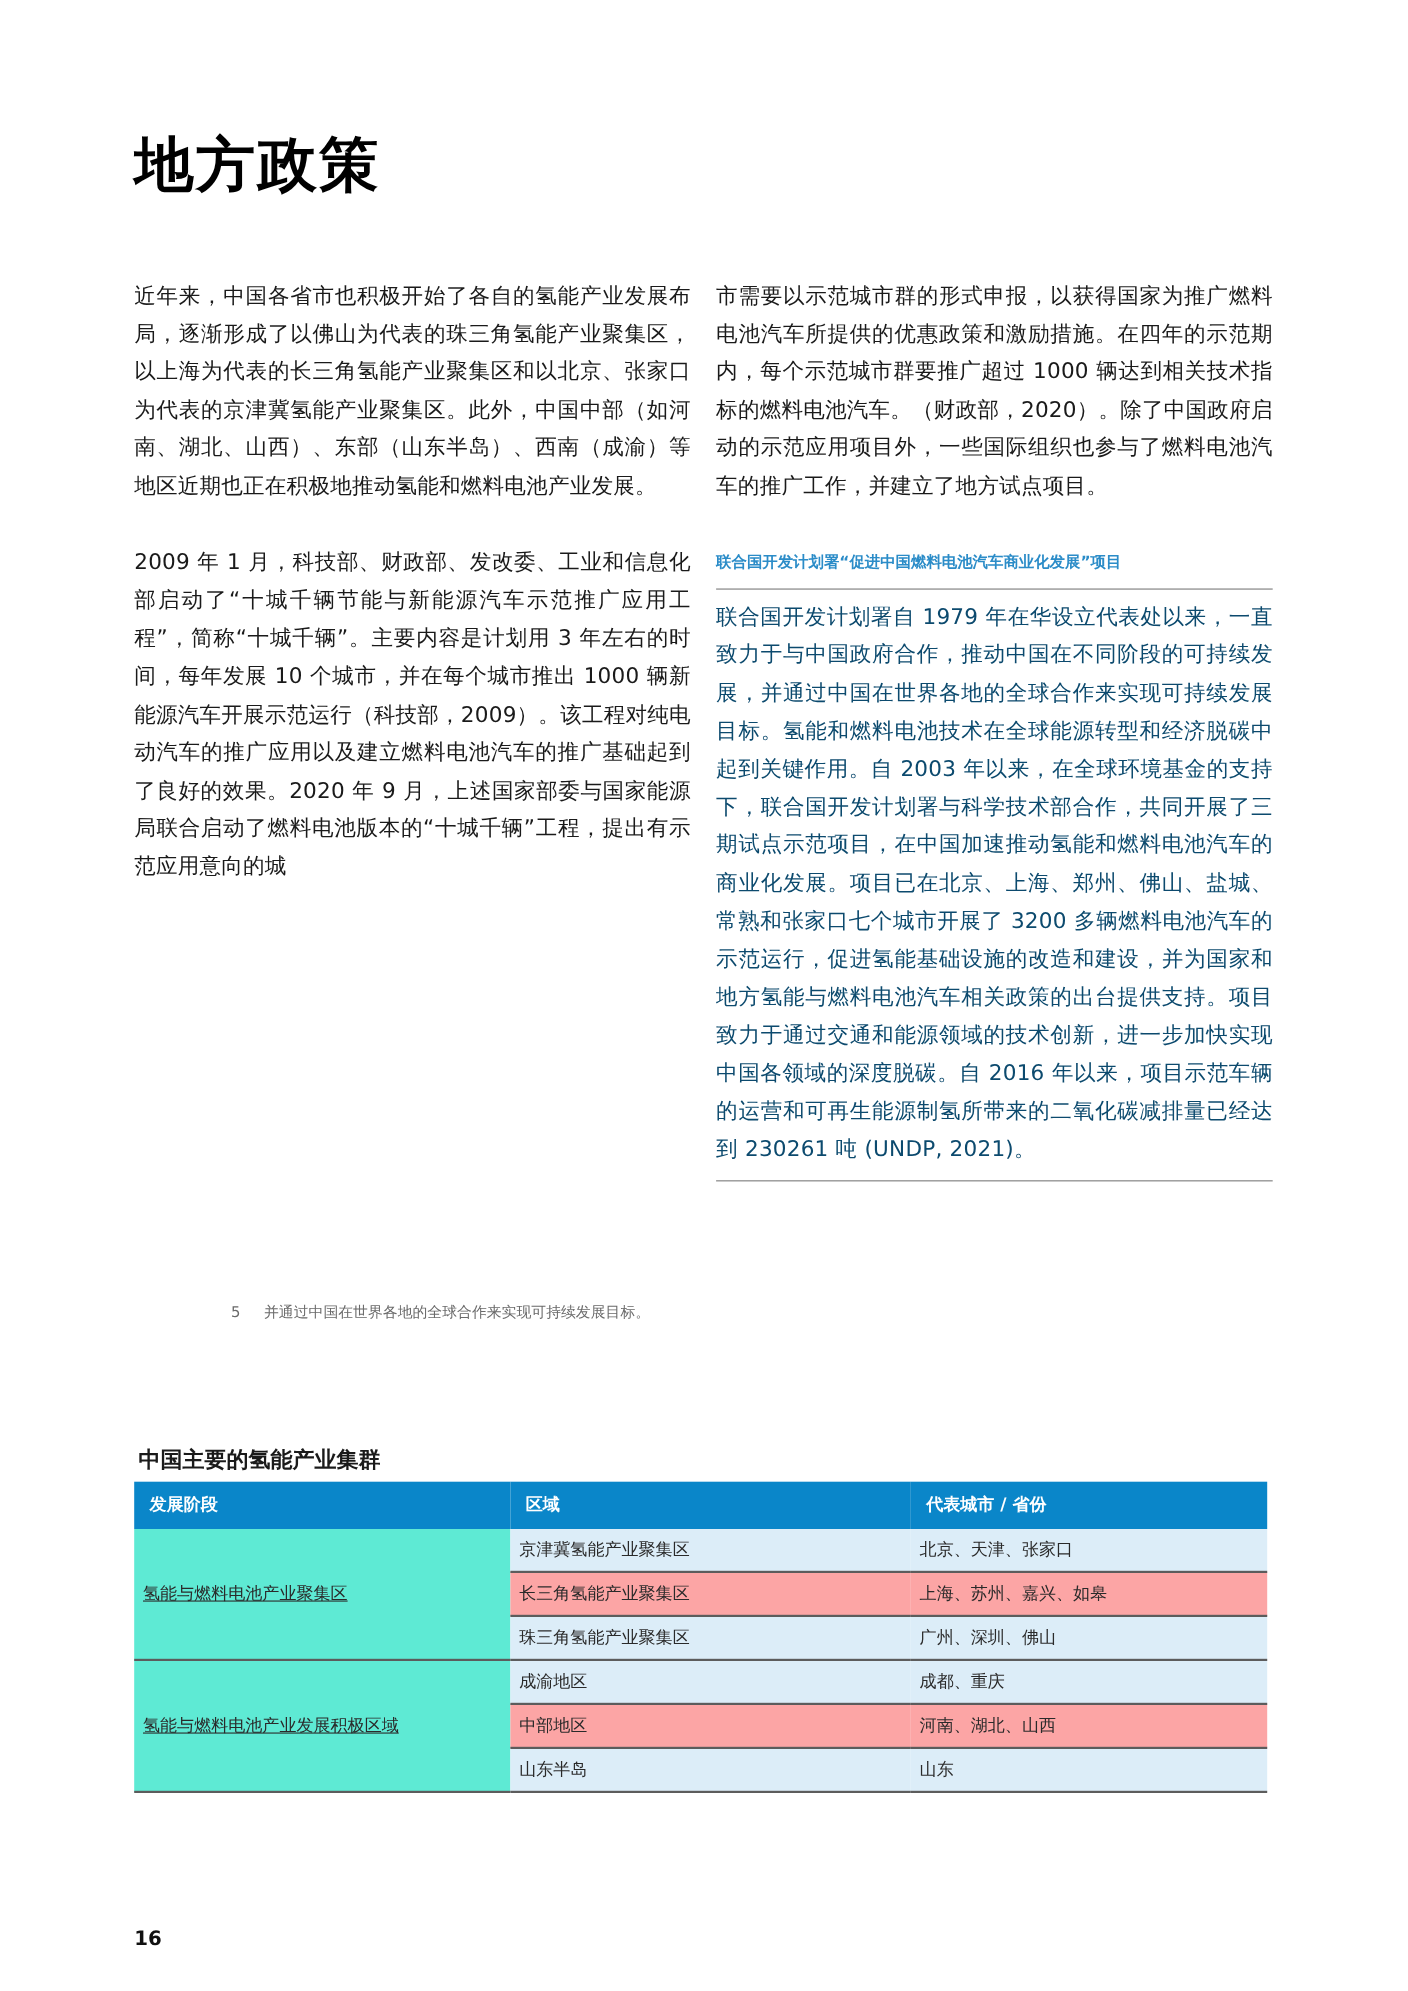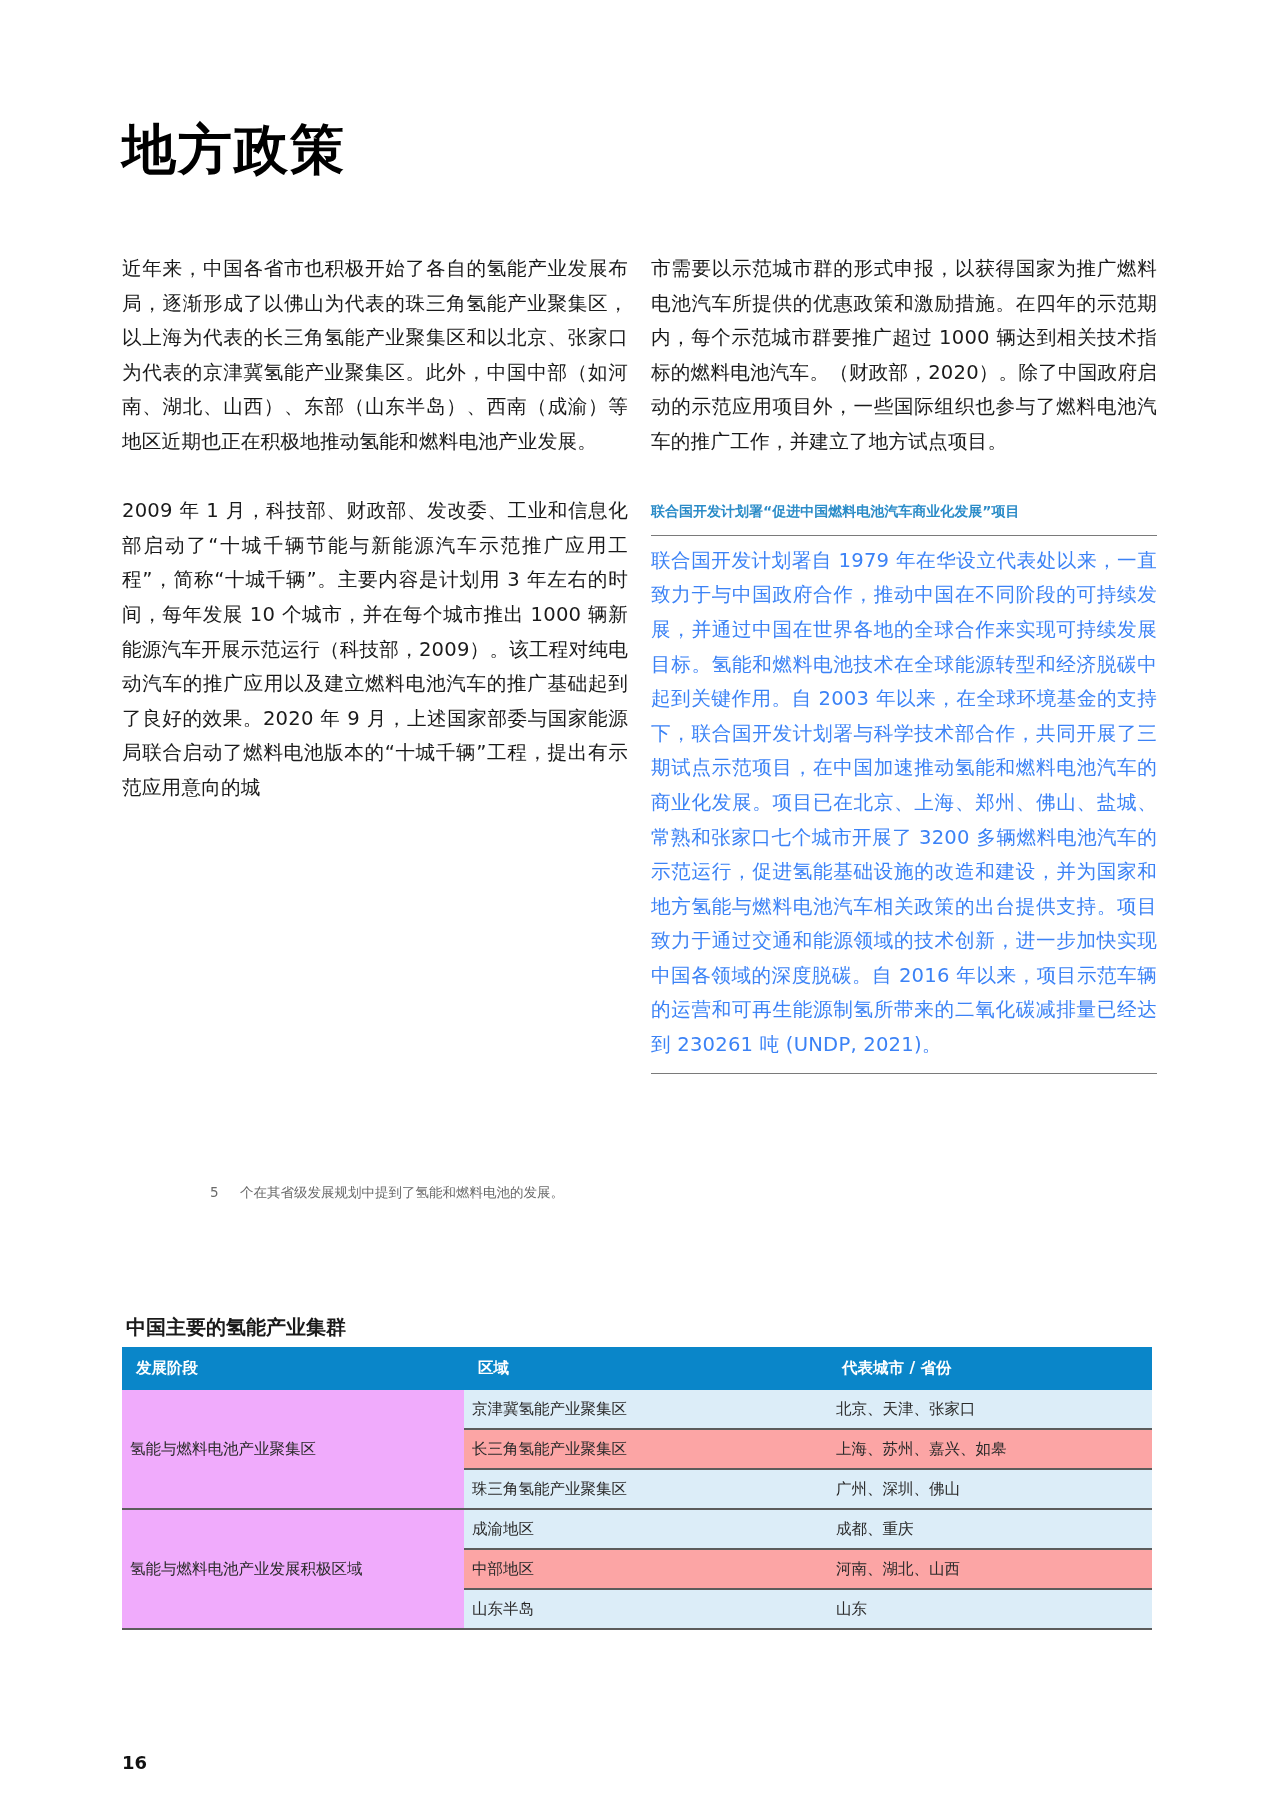--- a/index.html
+++ b/index.html
@@ -21,21 +21,21 @@
     text-justify: inter-character; letter-spacing: 0.2px;
   }
   .para + .para { margin-top: 34.6px; }
   .para sup { font-size: 11px; vertical-align: super; line-height: 0; }
   .box-title {
     font-size: 14px; line-height: 34.6px; font-weight: bold; color: #2b8cc8;
     margin: 34.6px 0 0 0; padding-bottom: 6px;
     border-bottom: 1.5px solid #7a7a7a;
   }
   .box-body {
-    font-size: 19.6px; line-height: 34.6px; color: #3b82f6; margin: 8px 0 0 0;
+    font-size: 19.6px; line-height: 34.6px; color: #0c4a6e; margin: 8px 0 0 0;
     text-align: justify; text-justify: inter-character; letter-spacing: 0.2px;
     padding-bottom: 10px; border-bottom: 1.5px solid #7a7a7a;
   }
   .footnote {
     position: absolute; left: 210px; top: 1184px;
     font-size: 13.5px; color: #6a6a6a;
   }
   .footnote .fn-num { display: inline-block; width: 30px; }
   .table-title {
     position: absolute; left: 122px; top: 1310px;
@@ -47,21 +47,21 @@
   }
   table.clusters thead th {
     background: #0a86c9; color: #ffffff; font-weight: bold; text-align: left;
     height: 43px; padding: 0 0 0 14px; font-size: 15.5px;
   }
   table.clusters th.c1, table.clusters td.c1 { width: 328px; }
   table.clusters th.c2, table.clusters td.c2 { width: 350px; }
   table.clusters td {
     height: 38px; padding: 0 0 0 8px; border-bottom: 2px solid #5c5c5c;
   }
-  table.clusters td.c1 { padding-left: 8px; background: #f0abfc; }
+  table.clusters td.c1 { padding-left: 8px; background: #5eead4; text-decoration: underline; }
   table.clusters tr.shade td.c2, table.clusters tr.shade td.c3 { background: #dcedf8; }
   table.clusters tr.light td.c2, table.clusters tr.light td.c3 { background: #fca5a5; }
   .page-number {
     position: absolute; left: 122px; top: 1752px;
     font-size: 18px; font-weight: bold; color: #111;
   }
 </style>
 </head>
 <body>
 
@@ -74,21 +74,21 @@
 
 <div class="col col-right">
   <p class="para">市需要以示范城市群的形式申报，以获得国家为推广燃料电池汽车所提供的优惠政策和激励措施。在四年的示范期内，每个示范城市群要推广超过 1000 辆达到相关技术指标的燃料电池汽车。（财政部，2020）。除了中国政府启动的示范应用项目外，一些国际组织也参与了燃料电池汽车的推广工作，并建立了地方试点项目。</p>
   <div>
     <h3 class="box-title">联合国开发计划署“促进中国燃料电池汽车商业化发展”项目</h3>
     <p class="box-body">联合国开发计划署自 1979 年在华设立代表处以来，一直致力于与中国政府合作，推动中国在不同阶段的可持续发展，并通过中国在世界各地的全球合作来实现可持续发展目标。氢能和燃料电池技术在全球能源转型和经济脱碳中起到关键作用。自 2003 年以来，在全球环境基金的支持下，联合国开发计划署与科学技术部合作，共同开展了三期试点示范项目，在中国加速推动氢能和燃料电池汽车的商业化发展。项目已在北京、上海、郑州、佛山、盐城、常熟和张家口七个城市开展了 3200 多辆燃料电池汽车的示范运行，促进氢能基础设施的改造和建设，并为国家和地方氢能与燃料电池汽车相关政策的出台提供支持。项目致力于通过交通和能源领域的技术创新，进一步加快实现中国各领域的深度脱碳。自 2016 年以来，项目示范车辆的运营和可再生能源制氢所带来的二氧化碳减排量已经达到 230261 吨 (UNDP, 2021)。</p>
   </div>
 </div>
 
 <div class="footnote">
-  <span class="fn-num">5</span><span>个在其省级发展规划中提到了氢能和燃料电池的发展。</span>
+  <span class="fn-num">5</span><span>并通过中国在世界各地的全球合作来实现可持续发展目标。</span>
 </div>
 
 <h3 class="table-title">中国主要的氢能产业集群</h3>
 
 <table class="clusters">
   <thead>
     <tr>
       <th class="c1">发展阶段</th>
       <th class="c2">区域</th>
       <th class="c3">代表城市 / 省份</th>

